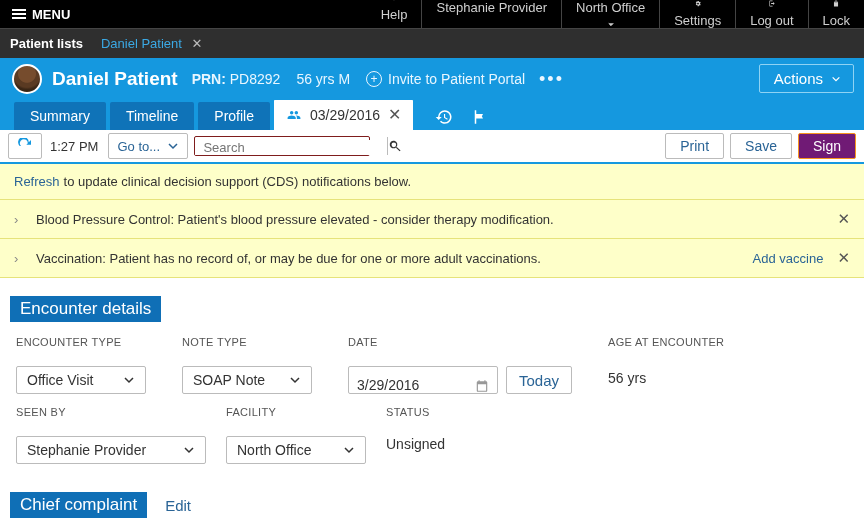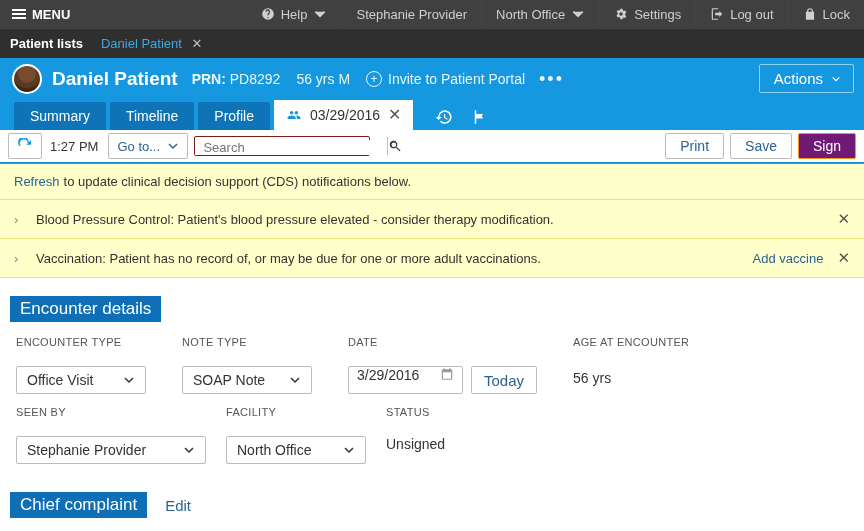--- a/index.html
+++ b/index.html
@@ -1,24 +1,24 @@
 <!DOCTYPE html>
 <html><head>
 <meta charset="utf-8">
 <style>
   * { box-sizing: border-box; margin: 0; padding: 0; font-family: -apple-system, BlinkMacSystemFont, "Segoe UI", Helvetica, Arial, sans-serif; }
   body { width: 864px; height: 531px; overflow: hidden; background: #fff; color: #333; font-size: 13px; }
 
   
-  .topbar { background: #404040; color: #cfcfcf; height: 28px; display: flex; align-items: stretch; }
+  .topbar { background: #000000; color: #cfcfcf; height: 28px; display: flex; align-items: stretch; }
   .menu-btn { display:flex; align-items:center; gap:6px; padding:0 12px; color:#fff; font-weight:600; font-size:13px; cursor:pointer; }
   .hamburger { width:14px; display:inline-flex; flex-direction:column; gap:2px; }
   .hamburger span { display:block; height:2px; background:#fff; }
   .top-spacer { flex:1; }
-  .top-item { display:flex; align-items:center; gap:6px; padding:0 14px; border-left:1px solid #444; color:#cfcfcf; font-size:13px; cursor:pointer; }
+  .top-item { display:flex; align-items:center; gap:6px; padding:0 14px; border-left:1px solid #444; color:#cfcfcf; font-size:13px; cursor:pointer;flex-direction:column; }
   .top-item.first { border-left:none; }
   .top-item svg { width:14px; height:14px; fill:#cfcfcf; }
   .chevron-down { width:10px; height:10px; fill:none; stroke:#cfcfcf; stroke-width:1.5; }
 
   
   .tabstrip { background: #2f2f2f; height: 30px; display:flex; align-items:center; padding:0 10px; gap:18px; border-top:1px solid #444; }
   .tabstrip .tab-label { color:#fff; font-weight:600; font-size:13px; }
   .tabstrip .tab-active { color:#3ba9e4; font-weight:500; }
   .tabstrip .x { color:#bbb; font-size:13px; margin-left:6px; cursor:pointer; }
 
@@ -66,21 +66,21 @@
   .cds-row .link { color:#2a6496; margin-right:14px; cursor:pointer; }
   .cds-row .close { color:#555; cursor:pointer; font-size:15px; }
 
   
   .section-hd { display:inline-block; background:#0f6fb6; color:#fff; font-size:17px; padding:3px 10px; margin:18px 0 10px 10px; }
   .section-row { display:flex; gap:36px; padding:4px 16px 0; }
   .field { display:flex; flex-direction:column; gap:18px; }
   .field .lbl { font-size:11px; letter-spacing:0.3px; color:#555; font-weight:500; }
   .select { height:28px; border:1px solid #bbb; border-radius:2px; display:flex; align-items:center; padding:0 10px; gap:14px; font-size:14px; cursor:pointer; white-space:nowrap; }
   .select .arrow, .date-input .cal { margin-left:auto; }
-  .date-input { height:28px; border:1px solid #bbb; border-radius:2px; display:flex; align-items:flex-start; padding:0 8px; font-size:14px; width:115px; }
+  .date-input { height:28px; border:1px solid #bbb; border-radius:2px; display:flex; align-items:flex-end; padding:0 8px; font-size:14px; width:150px; }
   .today-btn { height:28px; border:1px solid #bbb; border-radius:2px; padding:0 12px; color:#2a6496; font-size:15px; display:flex; align-items:center; cursor:pointer; }
   .static-val { font-size:14px; }
 
   .section-row2 { display:flex; gap:20px; padding:12px 16px 0; }
 
   .chief-row { display:flex; align-items:center; gap:18px; margin-top:28px; }
   .chief-row .section-hd { margin:0 0 0 10px; }
   .edit-link { color:#2a6496; font-size:15px; cursor:pointer; }
   .chief-val { padding:14px 0 0 26px; font-size:14px; }
 

